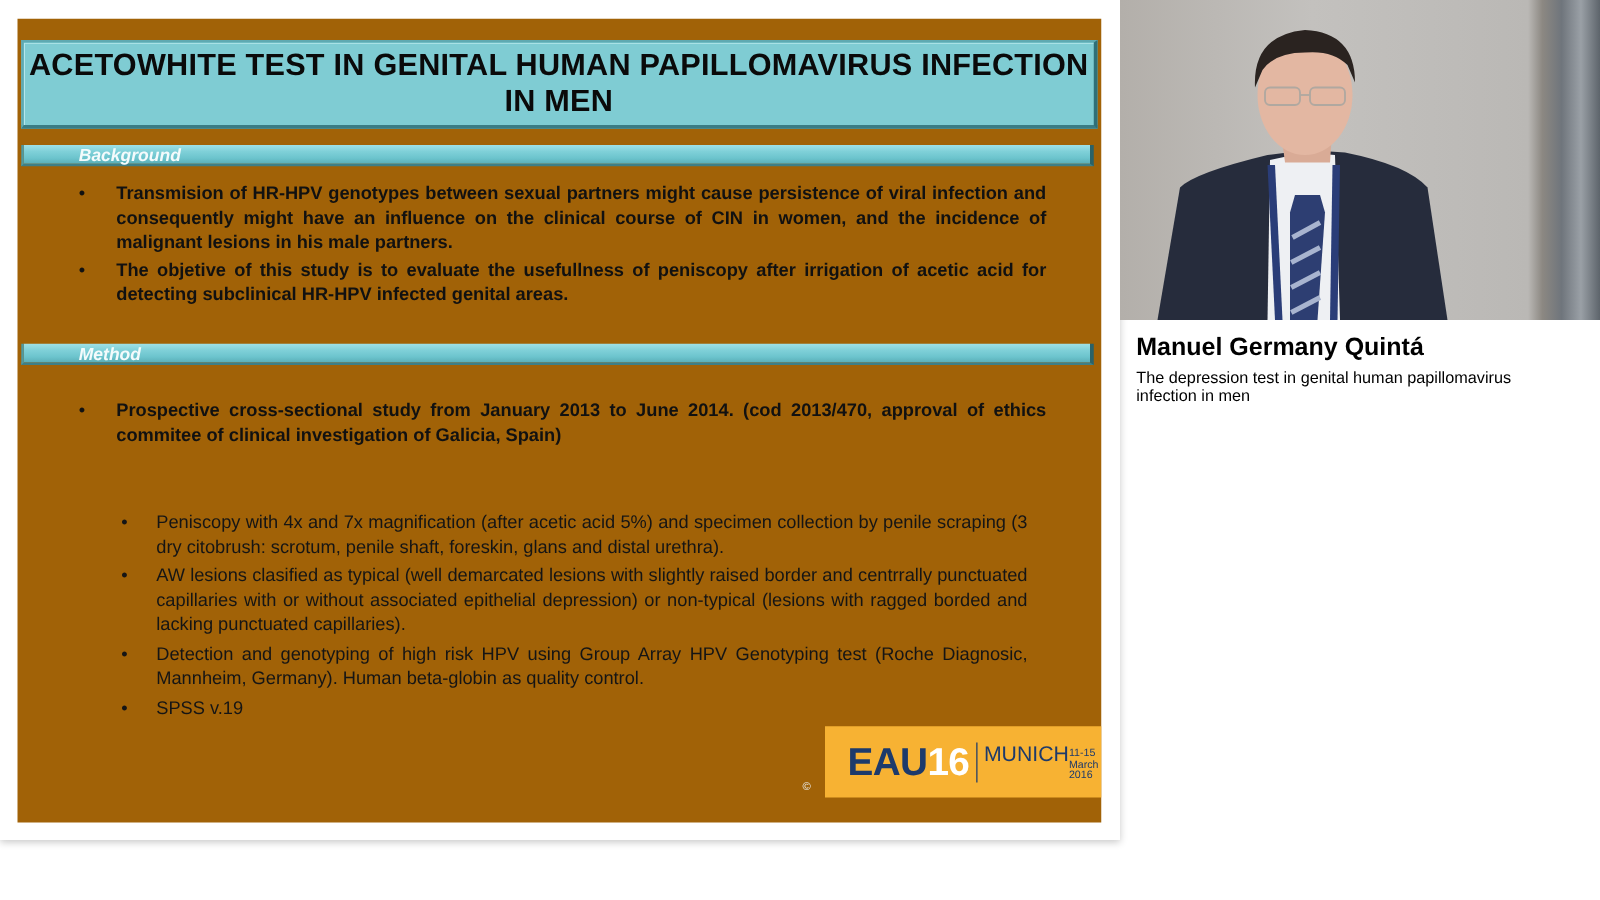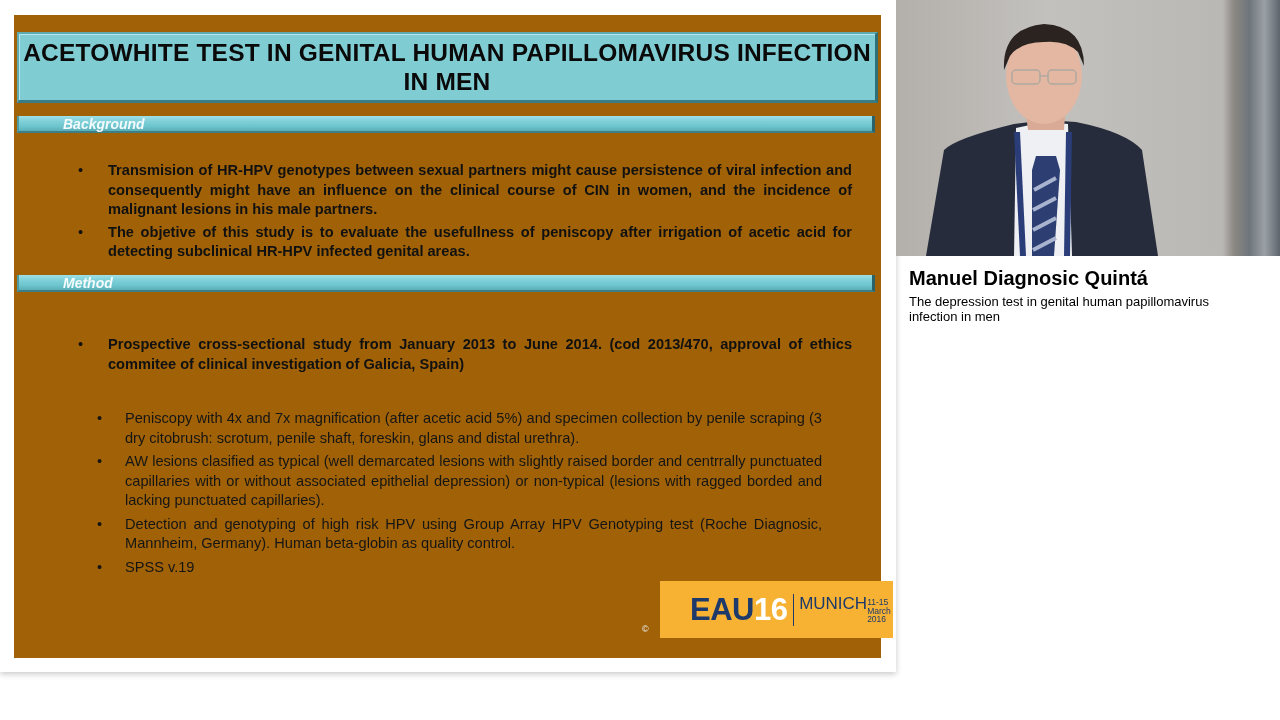--- a/index.html
+++ b/index.html
@@ -44,21 +44,21 @@
       border-bottom: 2px solid #3e7f86;
       box-sizing: border-box;
     }
     .section-bar span {
       position: absolute; left: 44px; top: 0px;
       font-size: 14px; font-weight: bold; font-style: italic;
       color: #f4fbfc; line-height: 17px;
     }
     ul.lvl1 {
       position: absolute; left: 44px; width: 776px;
-      margin: 18px; padding: 0; list-style: none;
+      margin: 3px; padding: 0; list-style: none;
     }
     ul.lvl1 li {
       position: relative; padding-left: 32px;
       font-size: 14.6px; font-weight: bold; color: #111;
       line-height: 19.5px; text-align: justify;
       margin-bottom: 3px;
     }
     ul.lvl1 li::before {
       content: "•"; position: absolute; left: 2px; top: 0;
       font-weight: normal;
@@ -73,21 +73,21 @@
       line-height: 19.5px; text-align: justify;
       margin-bottom: 4px;
     }
     ul.lvl2 li::before {
       content: "•"; position: absolute; left: 3px; top: 0;
     }
     .eau-logo {
       position: absolute; left: 646px; top: 566px;
       width: 221px; height: 57px;
       background: #f7b233;
-      display: flex; align-items: center; padding-left: 12px;
+      display: flex; align-items: center;
     }
     .eau-logo .eau {
       margin-left: 18px;
       font-size: 31px; font-weight: bold; color: #1d3a6b; letter-spacing: -0.5px;
     }
     .eau-logo .num {
       font-size: 31px; font-weight: bold; color: #ffffff; letter-spacing: -0.5px;
     }
     .eau-logo .divider {
       width: 1px; height: 32px; background: #1d3a6b; margin: 0 5px 0 6px;
@@ -183,14 +183,14 @@
     <ellipse cx="148" cy="76" rx="38" ry="48" fill="#e3b7a2"></ellipse>
 
     <path d="M108 70 Q106 28 148 24 Q188 26 188 66 L182 52 Q170 40 148 42 Q124 42 114 56 Z" fill="#2a2320"></path>
 
     <rect x="116" y="70" width="28" height="14" rx="4" fill="none" stroke="#b0a8a0" stroke-width="1.5"></rect>
     <rect x="152" y="70" width="28" height="14" rx="4" fill="none" stroke="#b0a8a0" stroke-width="1.5"></rect>
     <line x1="144" y1="76" x2="152" y2="76" stroke="#b0a8a0" stroke-width="1.5"></line>
   </svg>
 </div>
 
-<h2 class="speaker-name">Manuel Diagnosic Quintá</h2>
+<h2 class="speaker-name">Manuel Germany Quintá</h2>
 <div class="talk-title">The depression test in genital human papillomavirus infection in men</div>
 
 </body></html>

